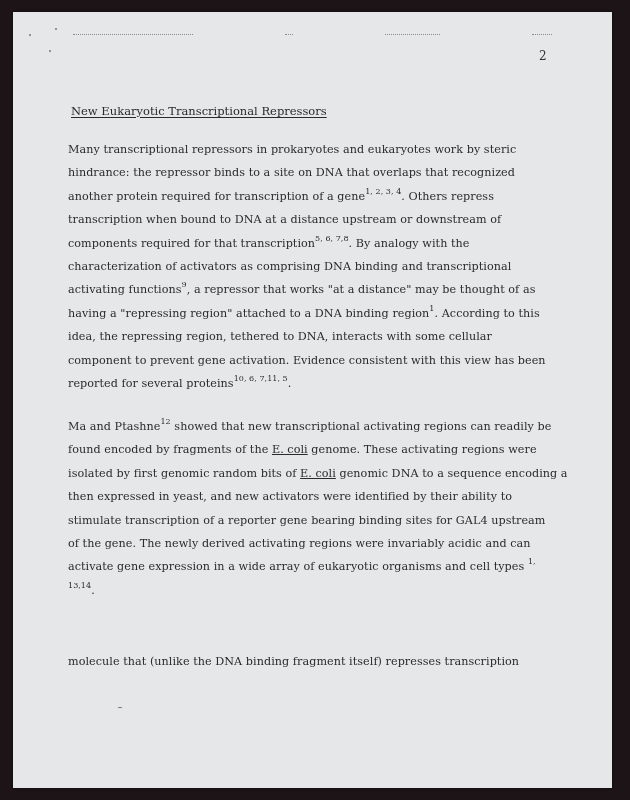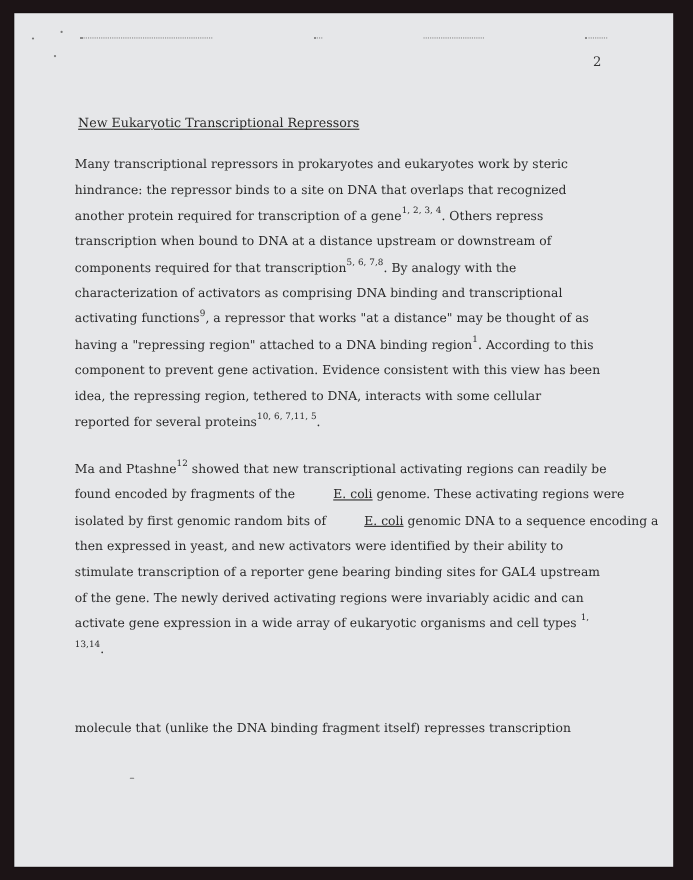--- a/index.html
+++ b/index.html
@@ -33,21 +33,21 @@
       font-size: 11.5px; color: #2a2a2a;
       text-decoration: underline; text-underline-offset: 2px;
     }
     .para {
       position: absolute; left: 68px; width: 500px;
       font-size: 11.2px; line-height: 23.4px; color: #2b2b2b;
       letter-spacing: 0.05px;
     }
     .para .line { display: block; white-space: nowrap; }
     sup { font-size: 8px; line-height: 0; vertical-align: 6px; }
-    .u { text-decoration: underline; margin-left: 31px; }
+    .u { text-decoration: underline; }
     #p1 { top: 138px; }
     #p2 { top: 415px; }
     #p3 { top: 650px; }
   </style>
 </head>
 <body>
 
 <div class="paper">
   <div class="fax-header">
     <span style="width:120px"></span>
@@ -66,22 +66,22 @@
 
 <div id="p1" class="para">
     <span class="line"><span>Many transcriptional repressors in prokaryotes and eukaryotes work by steric</span></span>
     <span class="line"><span>hindrance: the repressor binds to a site on DNA that overlaps that recognized</span></span>
     <span class="line"><span>another protein required for transcription of a gene</span><sup>1, 2, 3, 4</sup><span>.  Others repress</span></span>
     <span class="line"><span>transcription when bound to DNA at a distance upstream or downstream of</span></span>
     <span class="line"><span>components required for that transcription</span><sup>5, 6, 7,8</sup><span>.  By analogy with the</span></span>
     <span class="line"><span>characterization of activators as comprising DNA binding and transcriptional</span></span>
     <span class="line"><span>activating functions</span><sup>9</sup><span>, a repressor that works "at a distance" may be thought of as</span></span>
     <span class="line"><span>having a "repressing region" attached to a DNA binding region</span><sup>1</sup><span>. According to this</span></span>
+    <span class="line"><span>idea, the repressing region, tethered to DNA, interacts with some cellular</span></span>
     <span class="line"><span>component to prevent gene activation. Evidence consistent with this view has been</span></span>
-    <span class="line"><span>idea, the repressing region, tethered to DNA, interacts with some cellular</span></span>
     <span class="line"><span>reported for several proteins</span><sup>10, 6, 7,11, 5</sup><span>.</span></span>
   </div>
 <div id="p2" class="para">
     <span class="line"><span>Ma and Ptashne</span><sup>12</sup><span>  showed that new transcriptional activating regions can readily be</span></span>
     <span class="line"><span>found encoded by fragments of the </span><span class="u">E. coli</span><span> genome.  These activating regions were</span></span>
     <span class="line"><span>isolated by first genomic random bits of </span><span class="u">E. coli</span><span> genomic DNA to a sequence encoding a</span></span>
     <span class="line"><span>then expressed in yeast, and new activators were identified by their ability to</span></span>
     <span class="line"><span>stimulate transcription of a reporter gene bearing binding sites for GAL4 upstream</span></span>
     <span class="line"><span>of the gene. The newly derived activating regions were invariably acidic and can</span></span>
     <span class="line"><span>activate gene expression in a wide array of eukaryotic organisms and cell types </span><sup>1,</sup></span>

